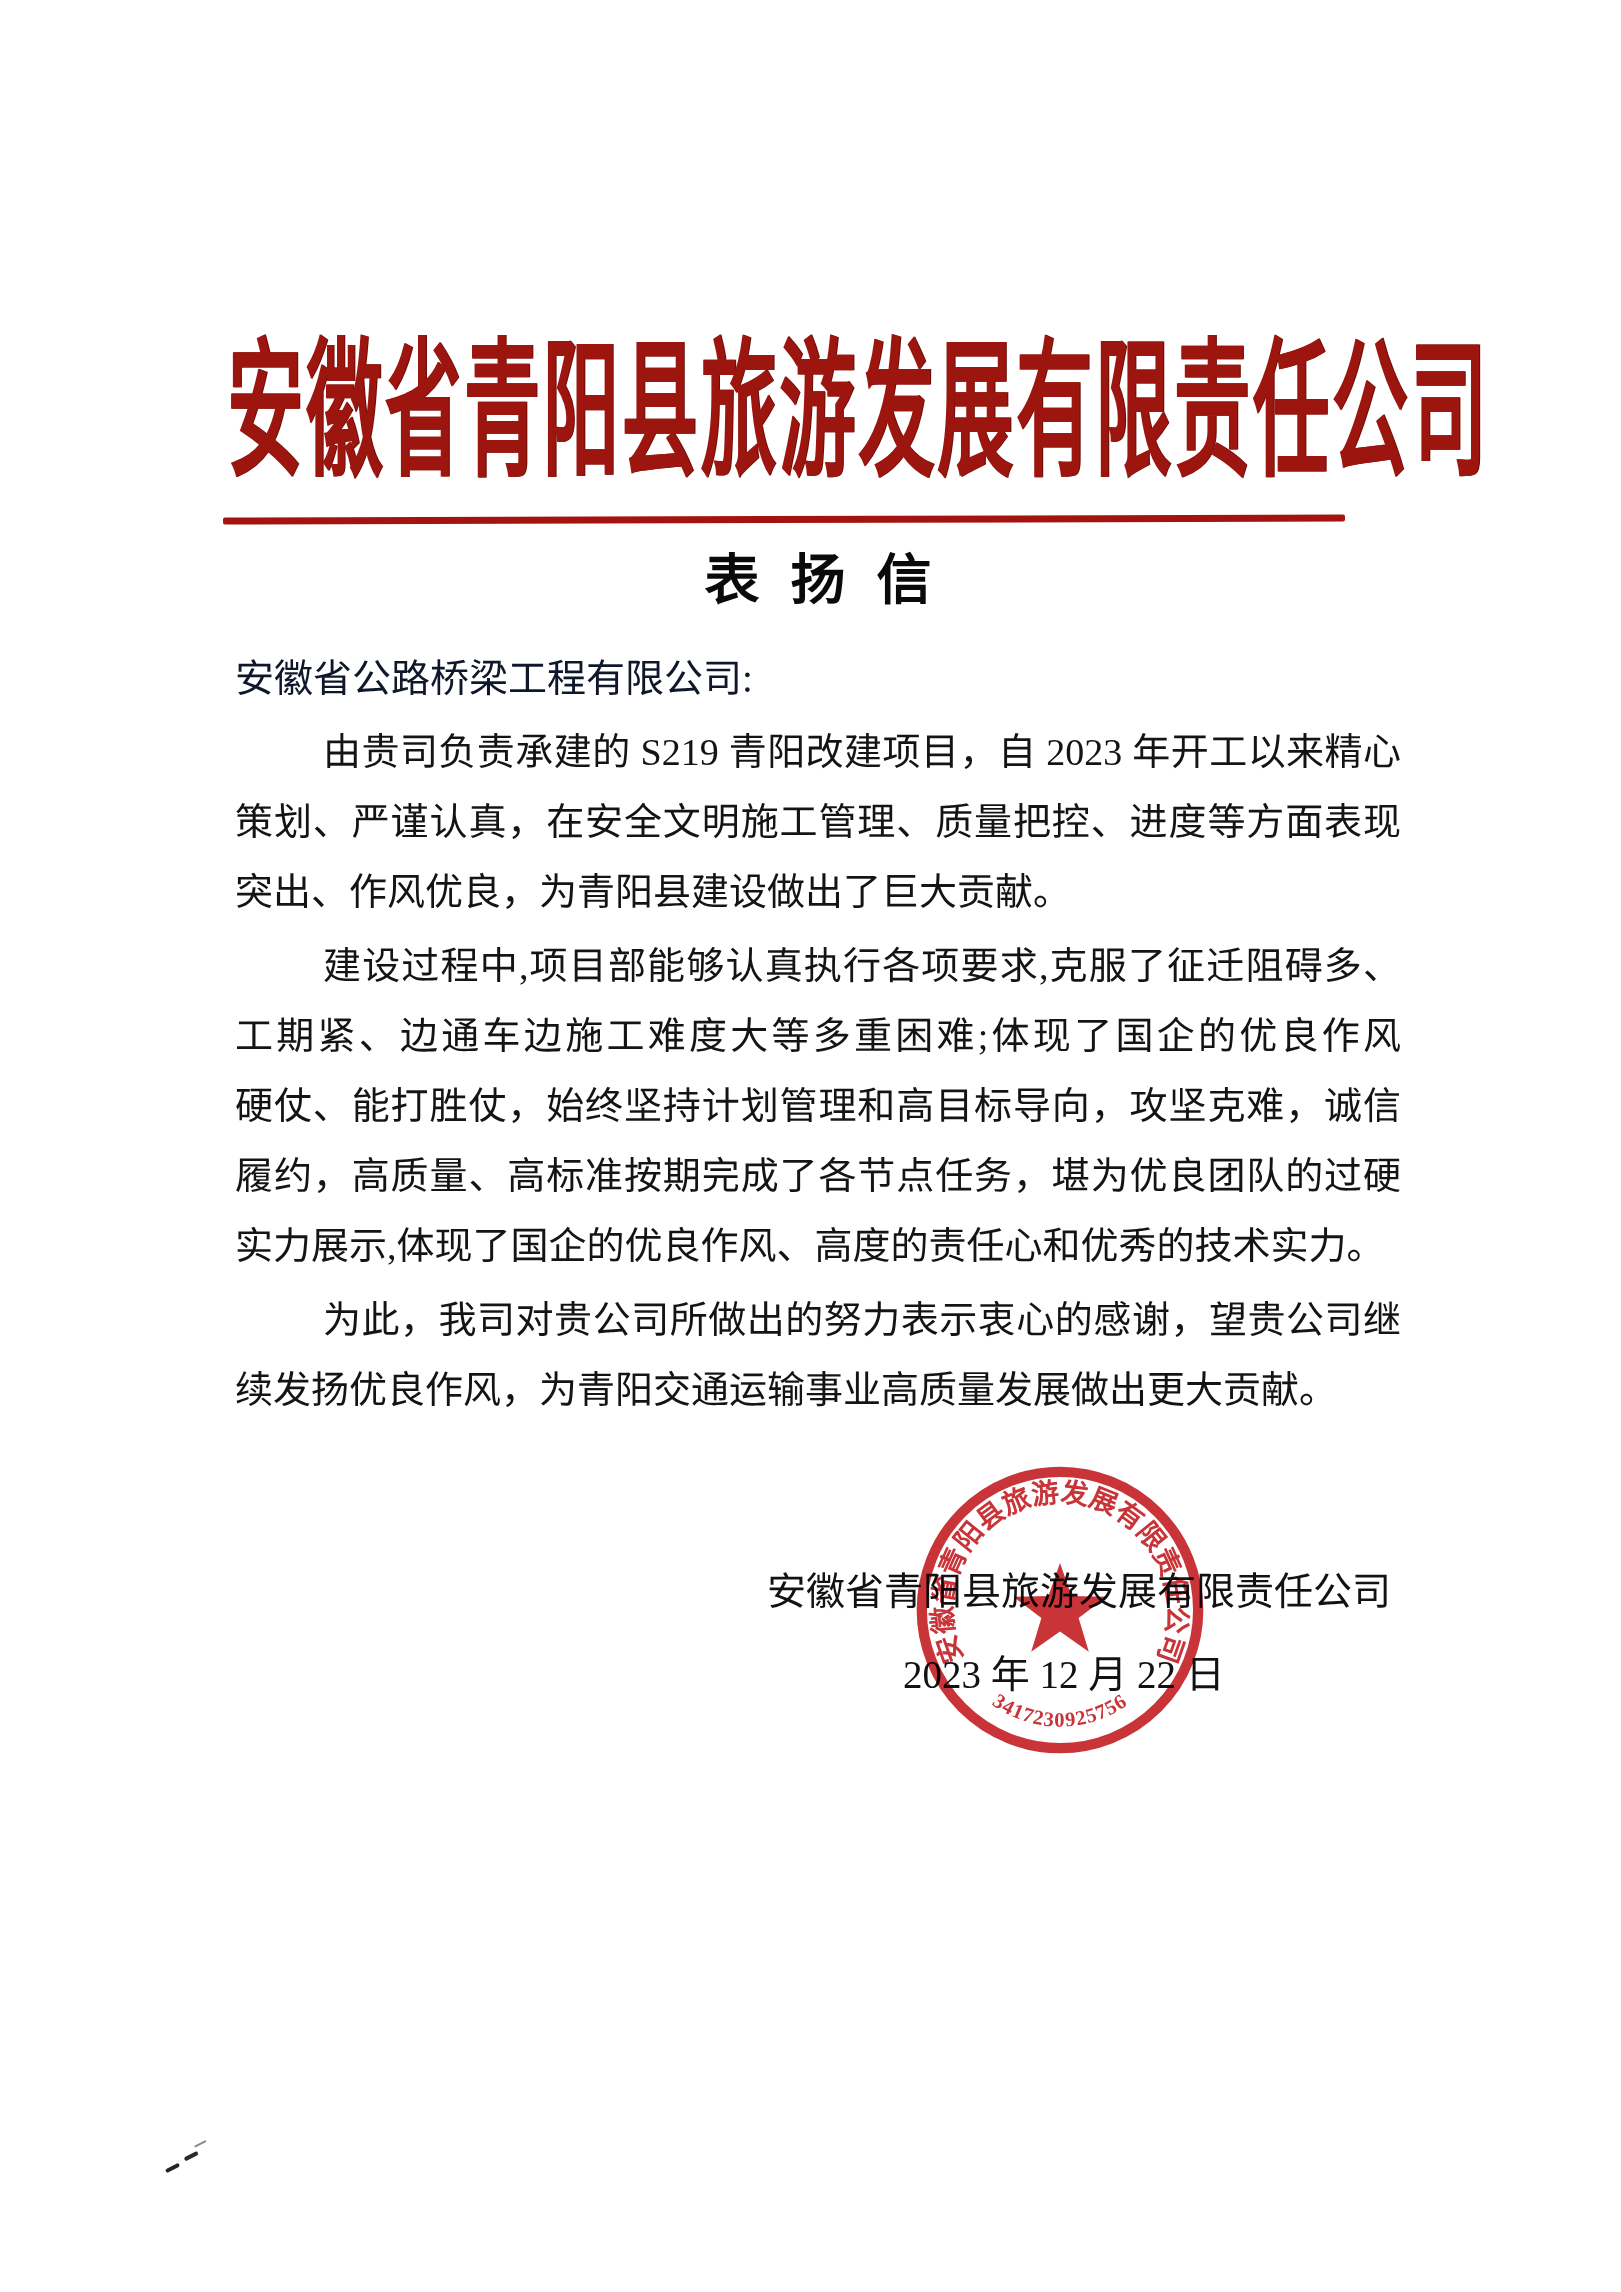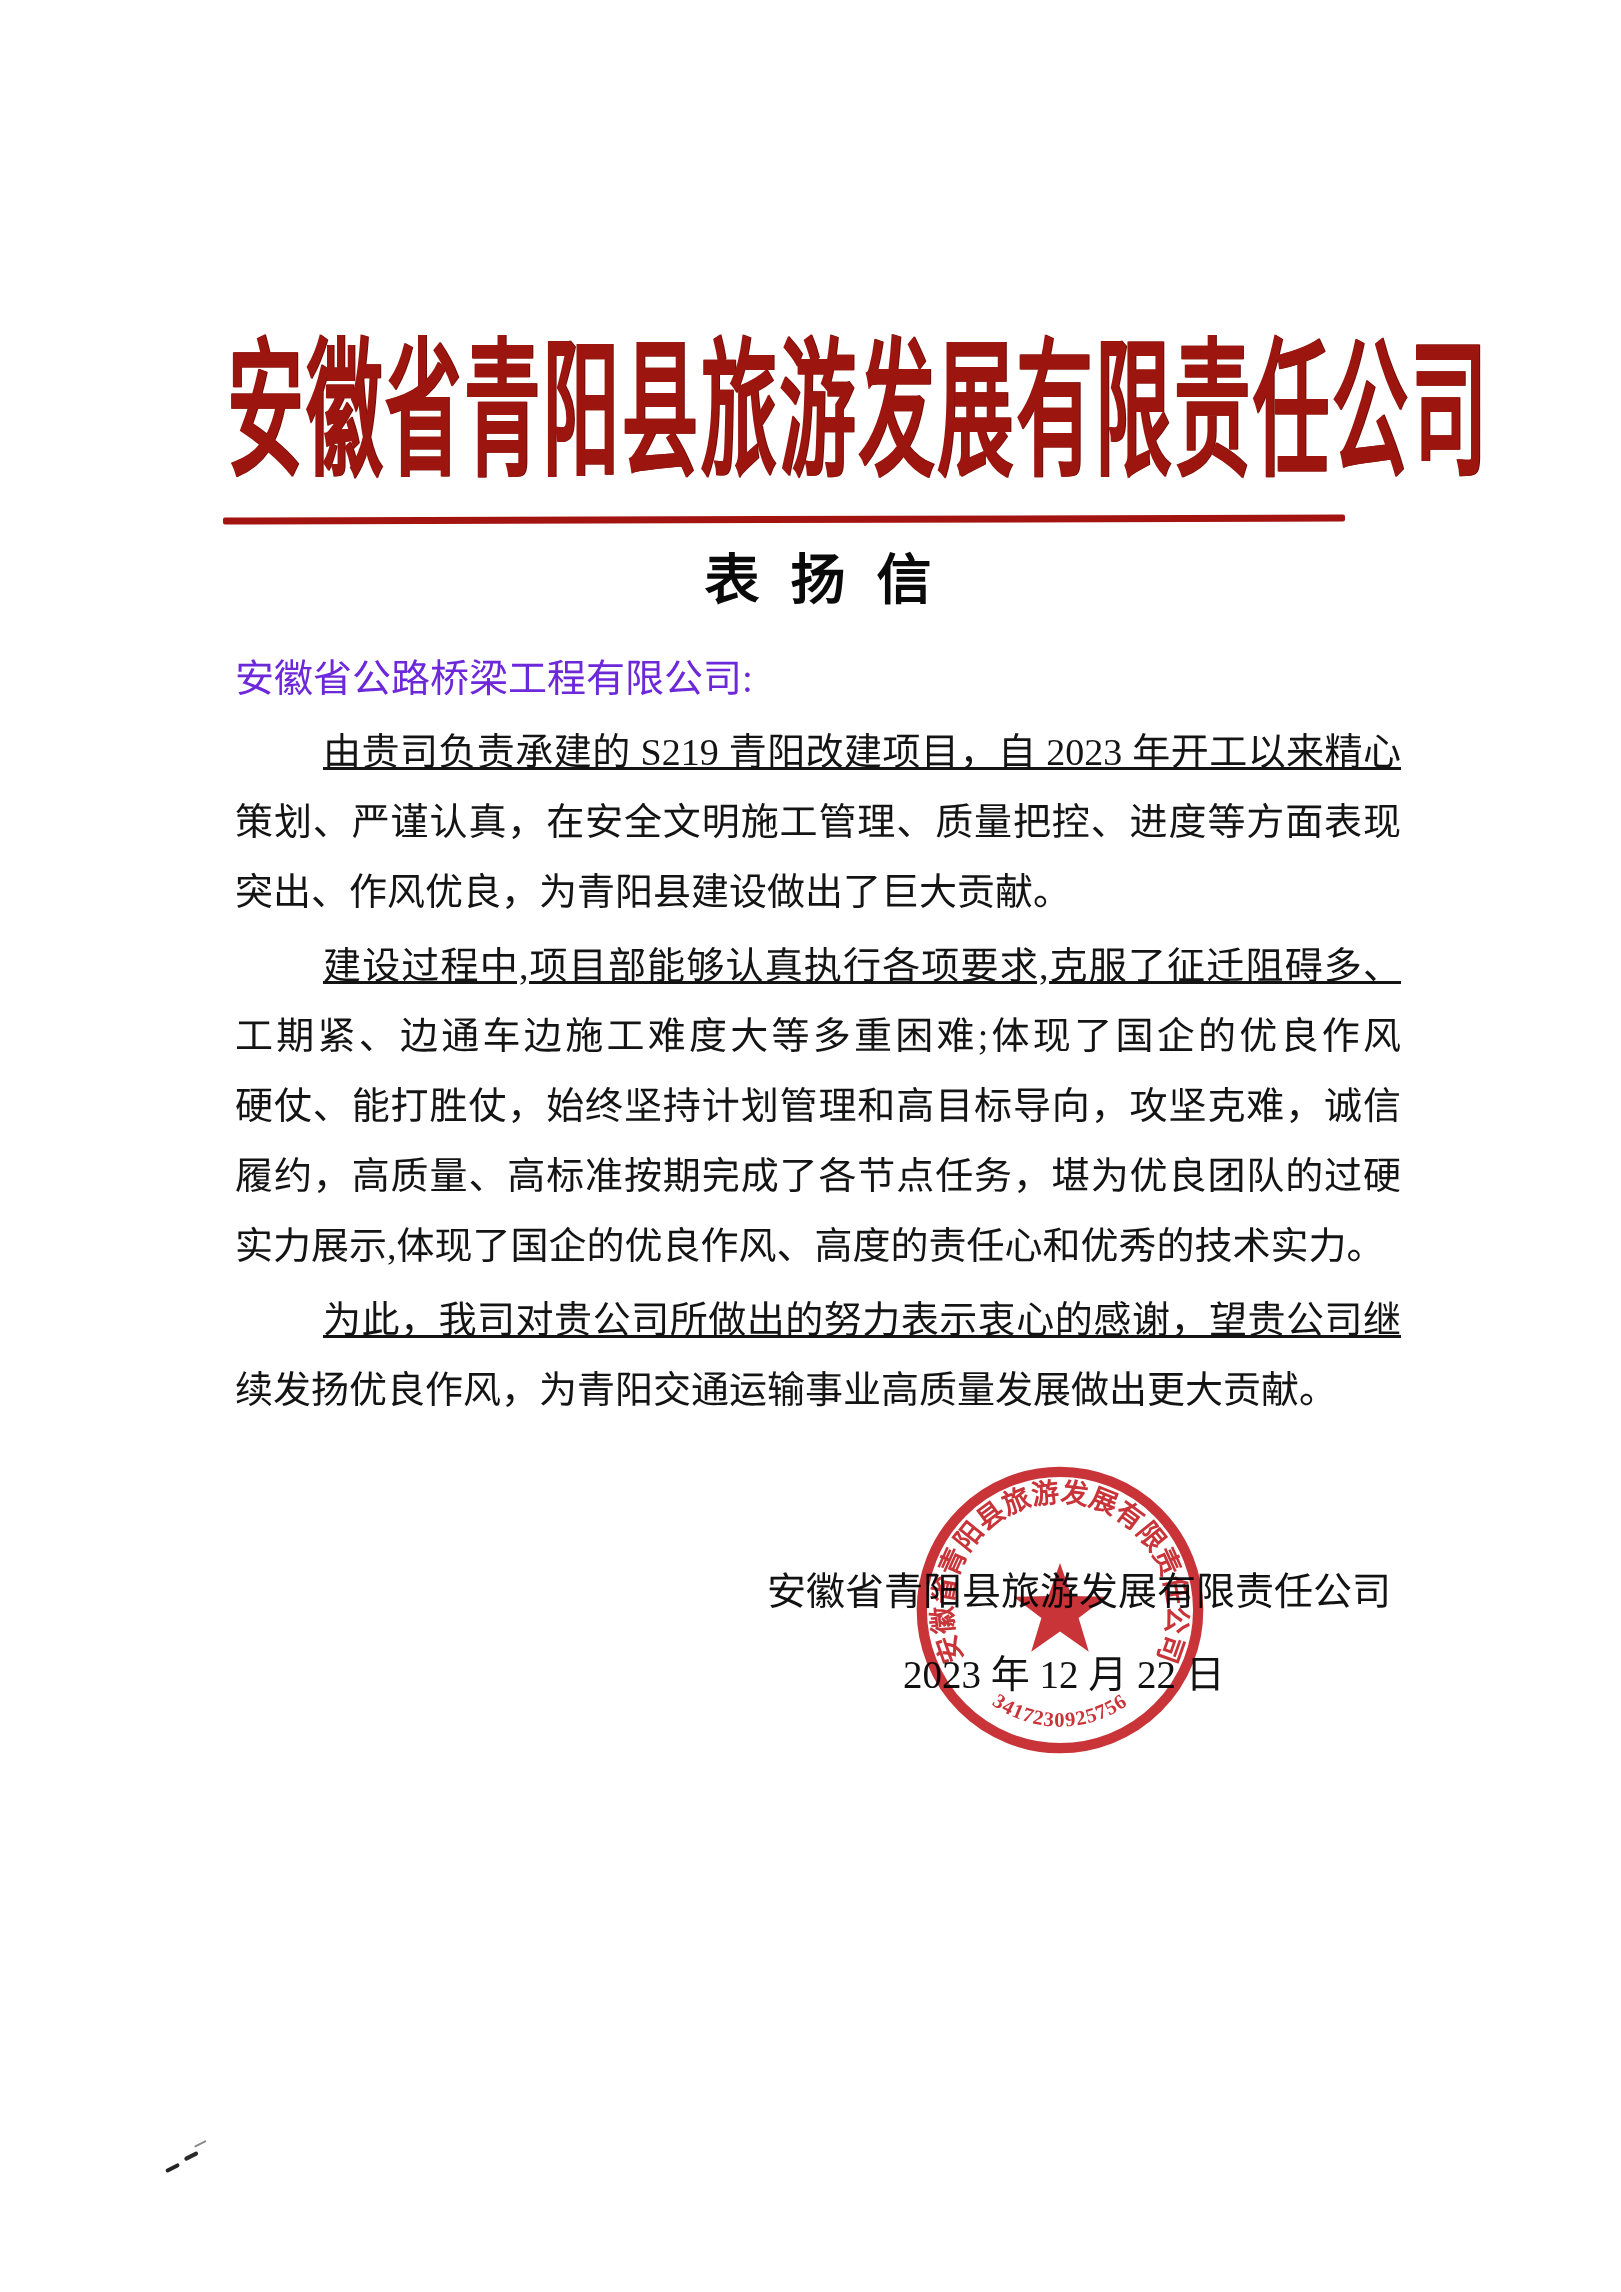--- a/index.html
+++ b/index.html
@@ -45,38 +45,38 @@
     font-size: 55px;
     font-weight: bold;
     word-spacing: 15.7px;
     color: #0a0a0a;
   }
 
   .salutation {
     position: absolute;
     left: 235px; top: 647px;
     font-size: 39px;
-    color: #6d28d9;
+    color: #0f172a;
   }
 
   .body-block {
     position: absolute;
     left: 235px; top: 717px;
     width: 1166px;
   }
   .para { margin: 0 0 3.9px 0; }
   .line {
     height: 70px;
     line-height: 70px;
     font-size: 38px;
     text-align: justify;
     text-align-last: justify;
     color: #141414;
   }
-  .line.first { text-indent: 88px; text-decoration: underline; }
+  .line.first { text-indent: 88px; }
   .line.final { text-align-last: left; }
 
   .signature {
     position: absolute;
     left: 767px; top: 1560px;
     font-size: 39px;
     white-space: nowrap;
     color: #121212;
   }
   .sign-date {

